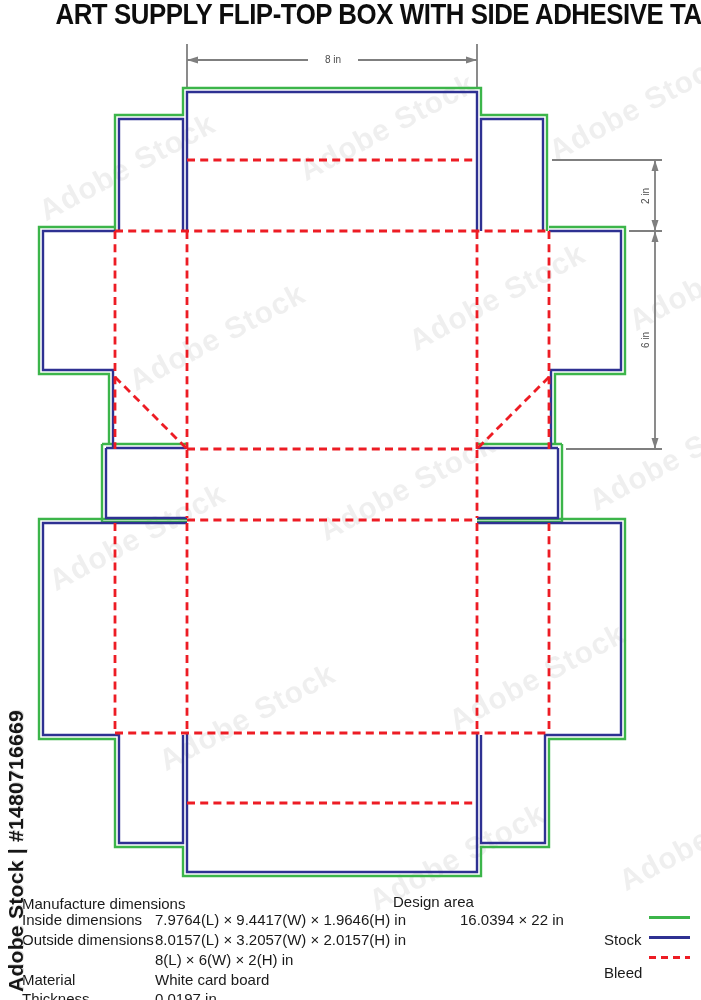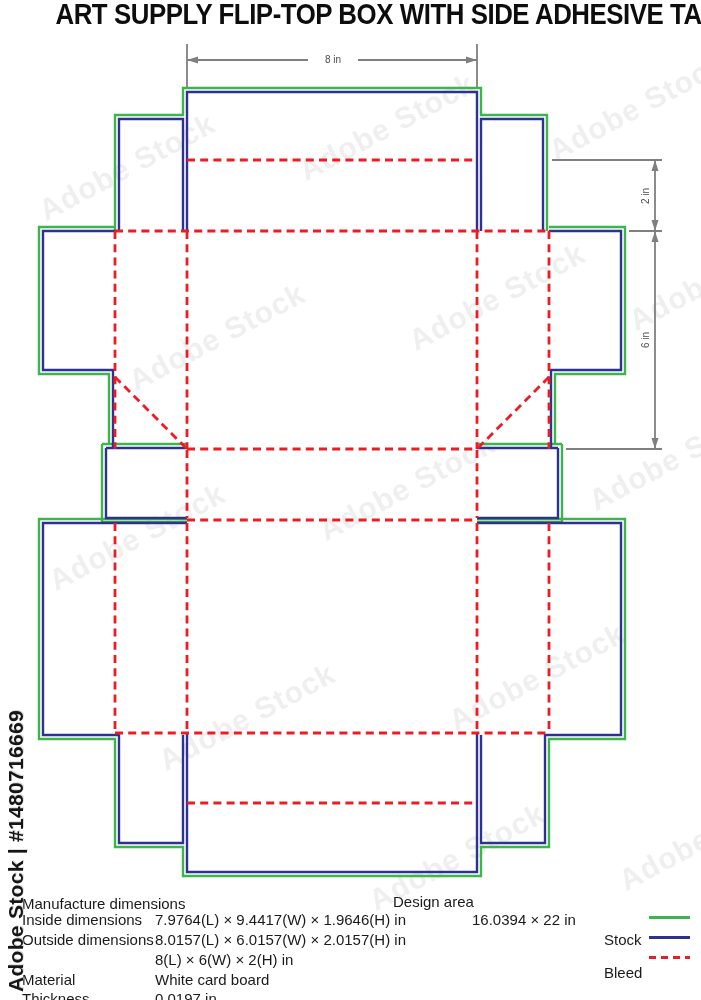--- a/index.html
+++ b/index.html
@@ -125,30 +125,30 @@
       <path d="M187,523 L187,733"></path>
       <path d="M477,523 L477,733"></path>
       <path d="M549,523 L549,733"></path>
     </g>
   </svg>
 
   <div>
     <span class="lg" style="left:22px;top:911px">Inside dimensions</span>
     <span class="lg" style="left:155px;top:911px">7.9764(L) × 9.4417(W) × 1.9646(H) in</span>
     <span class="lg" style="left:22px;top:931px">Outside dimensions</span>
-    <span class="lg" style="left:155px;top:931px">8.0157(L) × 6.0157(W) × 2.0157(H) in</span>
+    <span class="lg" style="left:155px;top:931px">8.0157(L) × 3.2057(W) × 2.0157(H) in</span>
     <span class="lg" style="left:22px;top:895px">Manufacture dimensions</span>
     <span class="lg" style="left:155px;top:951px">8(L) × 6(W) × 2(H) in</span>
     <span class="lg" style="left:22px;top:971px">Material</span>
     <span class="lg" style="left:155px;top:971px">White card board</span>
     <span class="lg" style="left:22px;top:990px">Thickness</span>
     <span class="lg" style="left:155px;top:990px">0.0197 in</span>
 
     <span class="lg" style="left:393px;top:893px">Design area</span>
-    <span class="lg" style="left:472px;top:911px">16.0394 × 22 in</span>
+    <span class="lg" style="left:460px;top:911px">16.0394 × 22 in</span>
 
     <span class="lg" style="left:604px;top:964px">Bleed</span>
     <div class="sw sw-bleed" style="left:649px;top:916px"></div>
     <span class="lg" style="left:604px;top:931px">Stock</span>
     <div class="sw sw-trim" style="left:649px;top:936px"></div>
     <span class="lg" style="left:604px;top:997px">Crease</span>
     <div class="sw sw-crease" style="left:649px;top:956px"></div>
   </div>
 
   <div class="wm-vert">Adobe Stock | #1480716669</div>

